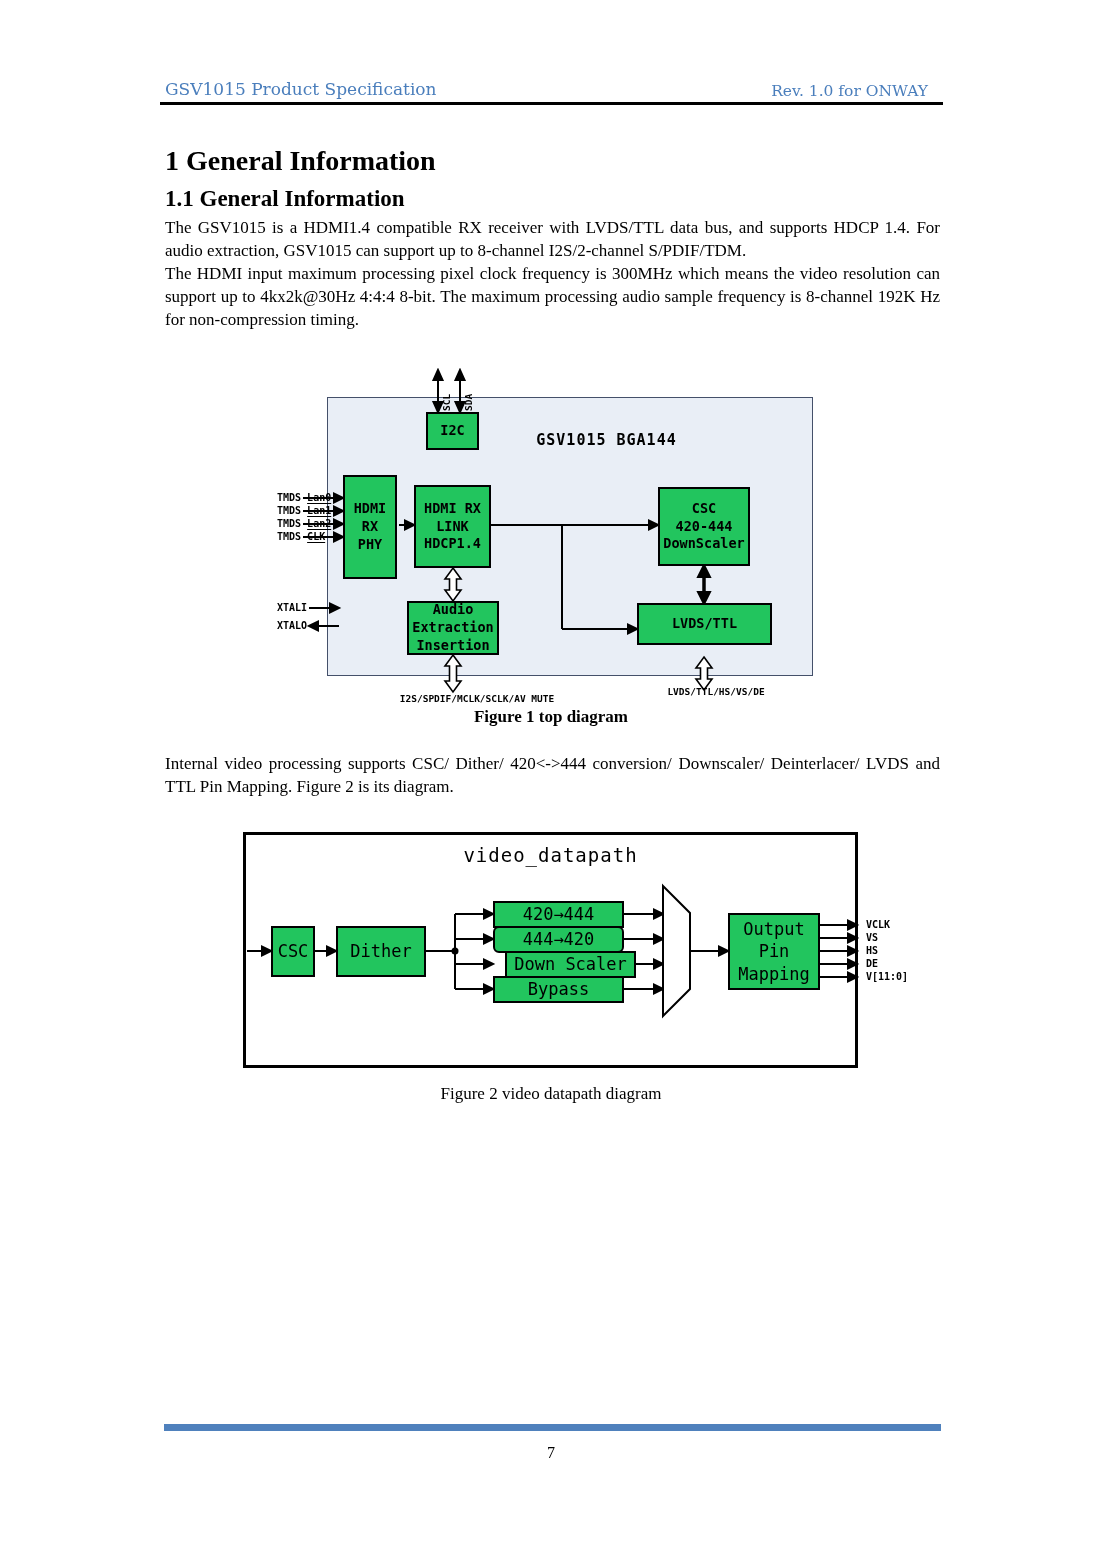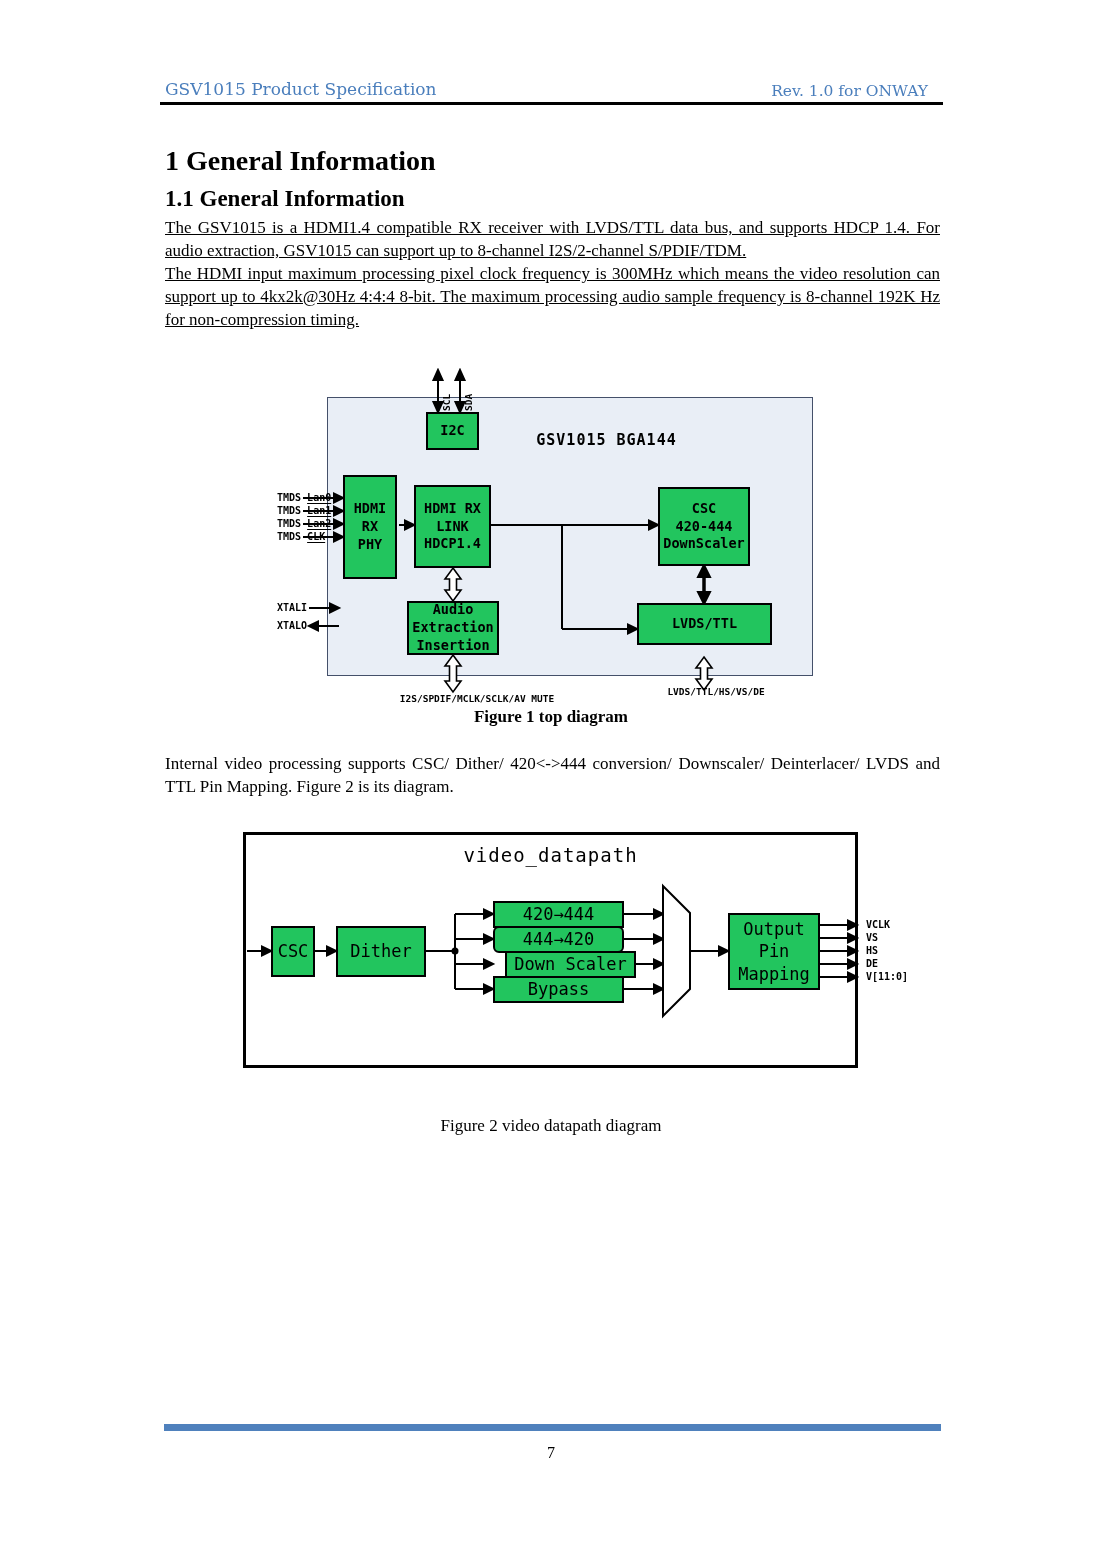--- a/index.html
+++ b/index.html
@@ -9,21 +9,21 @@
 
   
   .hdr-left{left:165px;top:79px;font:17px "DejaVu Serif",serif;color:#4a7ebc;}
   .hdr-right{left:153px;top:82px;width:775px;text-align:right;font:15.5px "DejaVu Serif",serif;color:#4a7ebc;}
   .hdr-rule{left:160px;top:102px;width:783px;height:2.5px;background:#000;}
 
   
   .h1{left:165px;top:146px;font:bold 28px/1.1 "Liberation Serif",serif;}
   .h2{left:165px;top:186px;font:bold 23px/1.1 "Liberation Serif",serif;}
   .bodytext{left:165px;top:216px;width:775px;font:17px/23px "Liberation Serif",serif;}
-  .bodytext p{margin:0;text-align:justify;text-decoration:underline;}
+  .bodytext p{margin:0;text-align:justify;}
   .p3{left:165px;top:752px;width:775px;font:17px/23px "Liberation Serif",serif;text-align:justify;margin:0;}
 
   
   .fig{left:0;width:1102px;}
   .fig svg{position:absolute;left:0;top:0;}
   .box{position:absolute;box-sizing:border-box;background:#22c55e;border:2px solid #000;
        display:flex;align-items:center;justify-content:center;text-align:center;white-space:pre-line;}
   .f1text{font:bold 13.5px/1.32 "DejaVu Sans Mono",monospace;}
   .f2text{font:17px/1.3 "DejaVu Sans Mono",monospace;}
   .shade{position:absolute;background:#e9eef6;border:1px solid #44506a;box-sizing:border-box;}
@@ -207,19 +207,19 @@
     <div class="box f2text" style="left:728px;top:83px;width:92px;height:77px;border-width:2px;">Output
 Pin
 Mapping</div>
 
     <div class="lbl" style="left:866px;top:89px;">VCLK</div>
     <div class="lbl" style="left:866px;top:102px;">VS</div>
     <div class="lbl" style="left:866px;top:115px;">HS</div>
     <div class="lbl" style="left:866px;top:128px;">DE</div>
     <div class="lbl" style="left:866px;top:141px;">V[11:0]</div>
 
-    <div class="caption" style="top:254px;margin-top:32px;">Figure 2 video datapath diagram</div>
+    <div class="caption" style="top:254px;">Figure 2 video datapath diagram</div>
   </div>
 
   <div class="abs foot-bar"></div>
   <div class="abs pageno">7</div>
 
 </div>
 
 </body></html>

